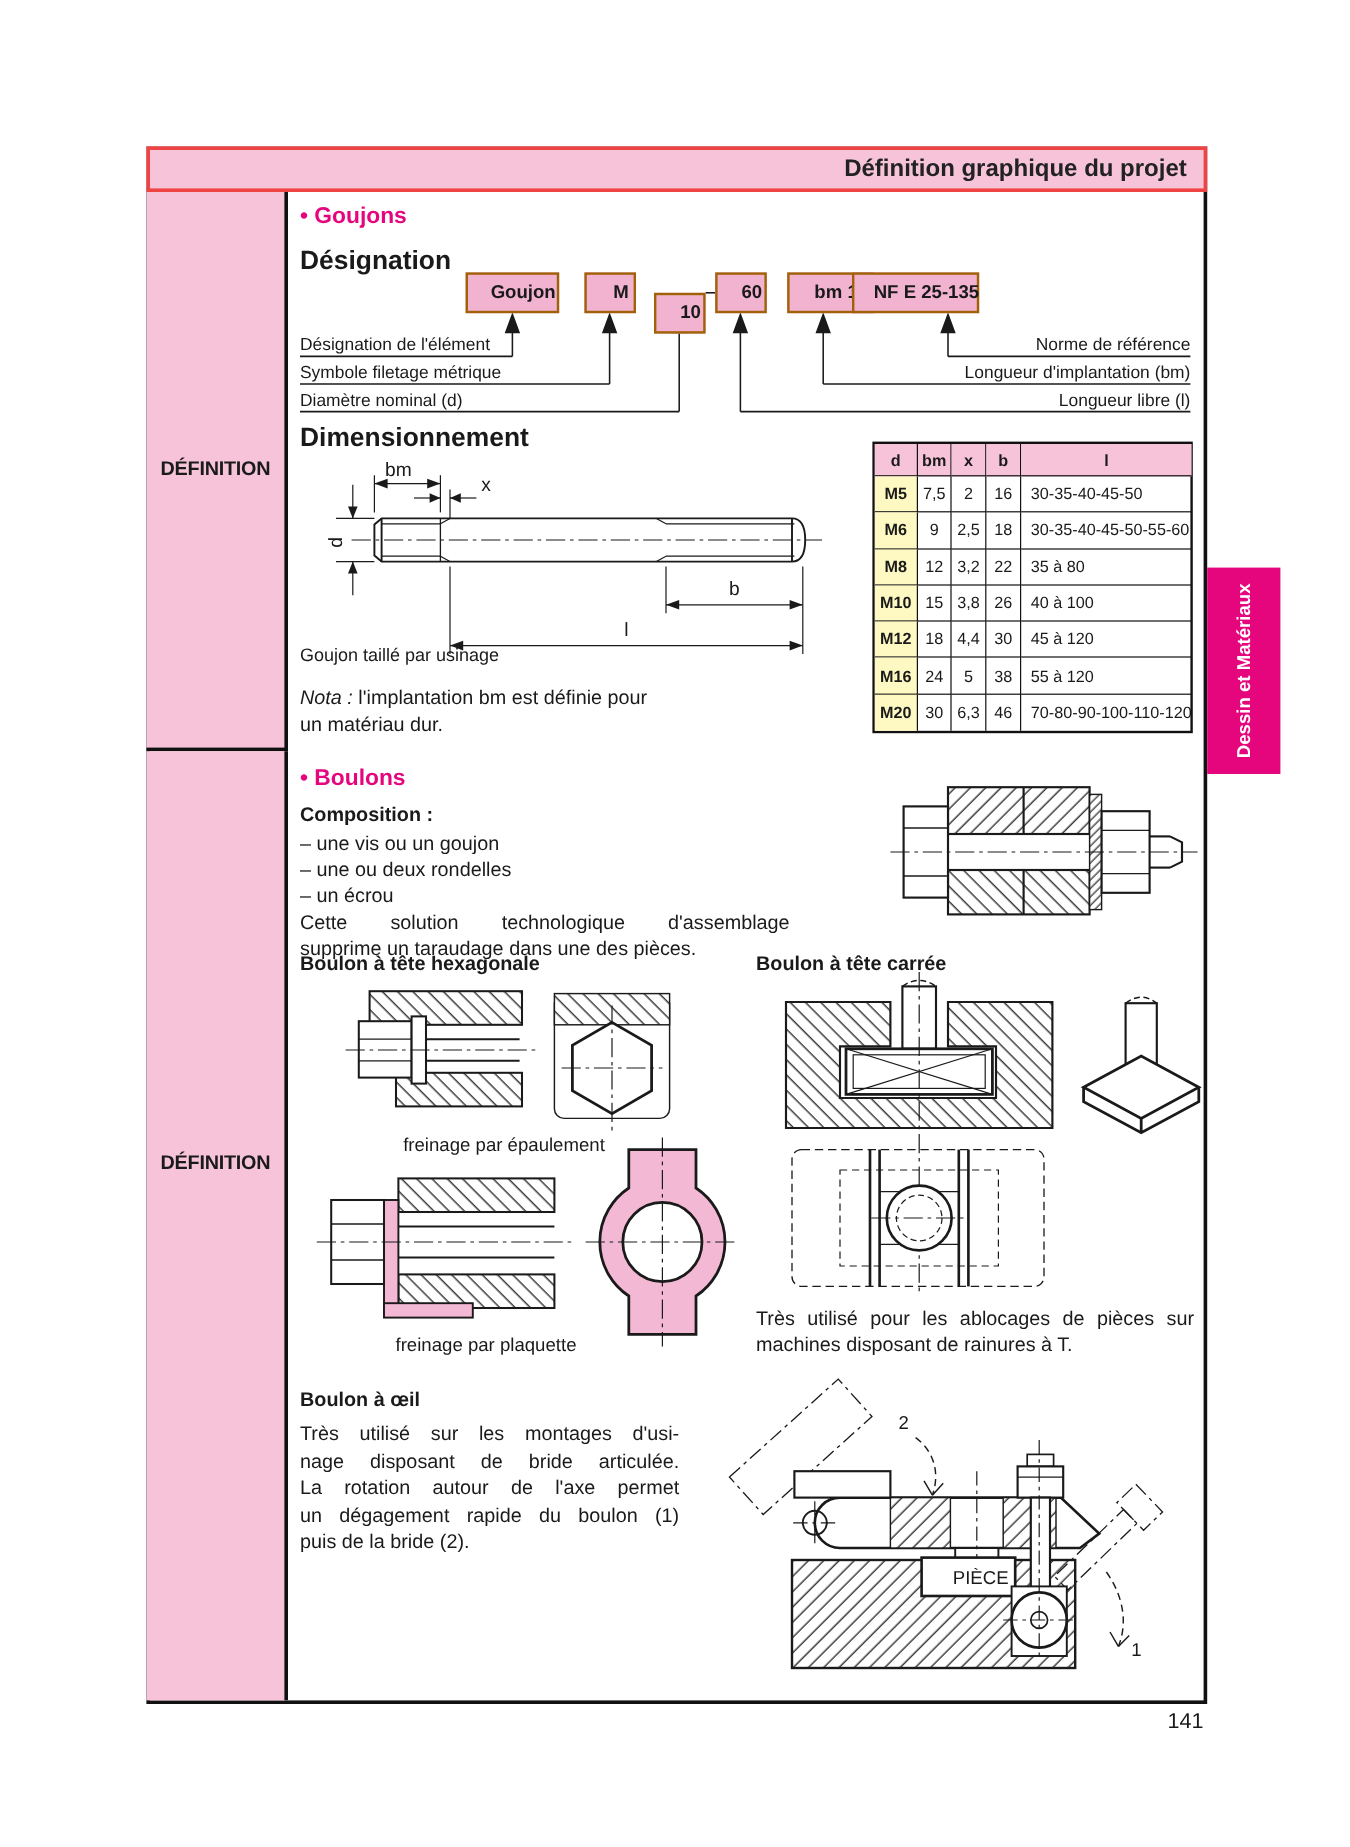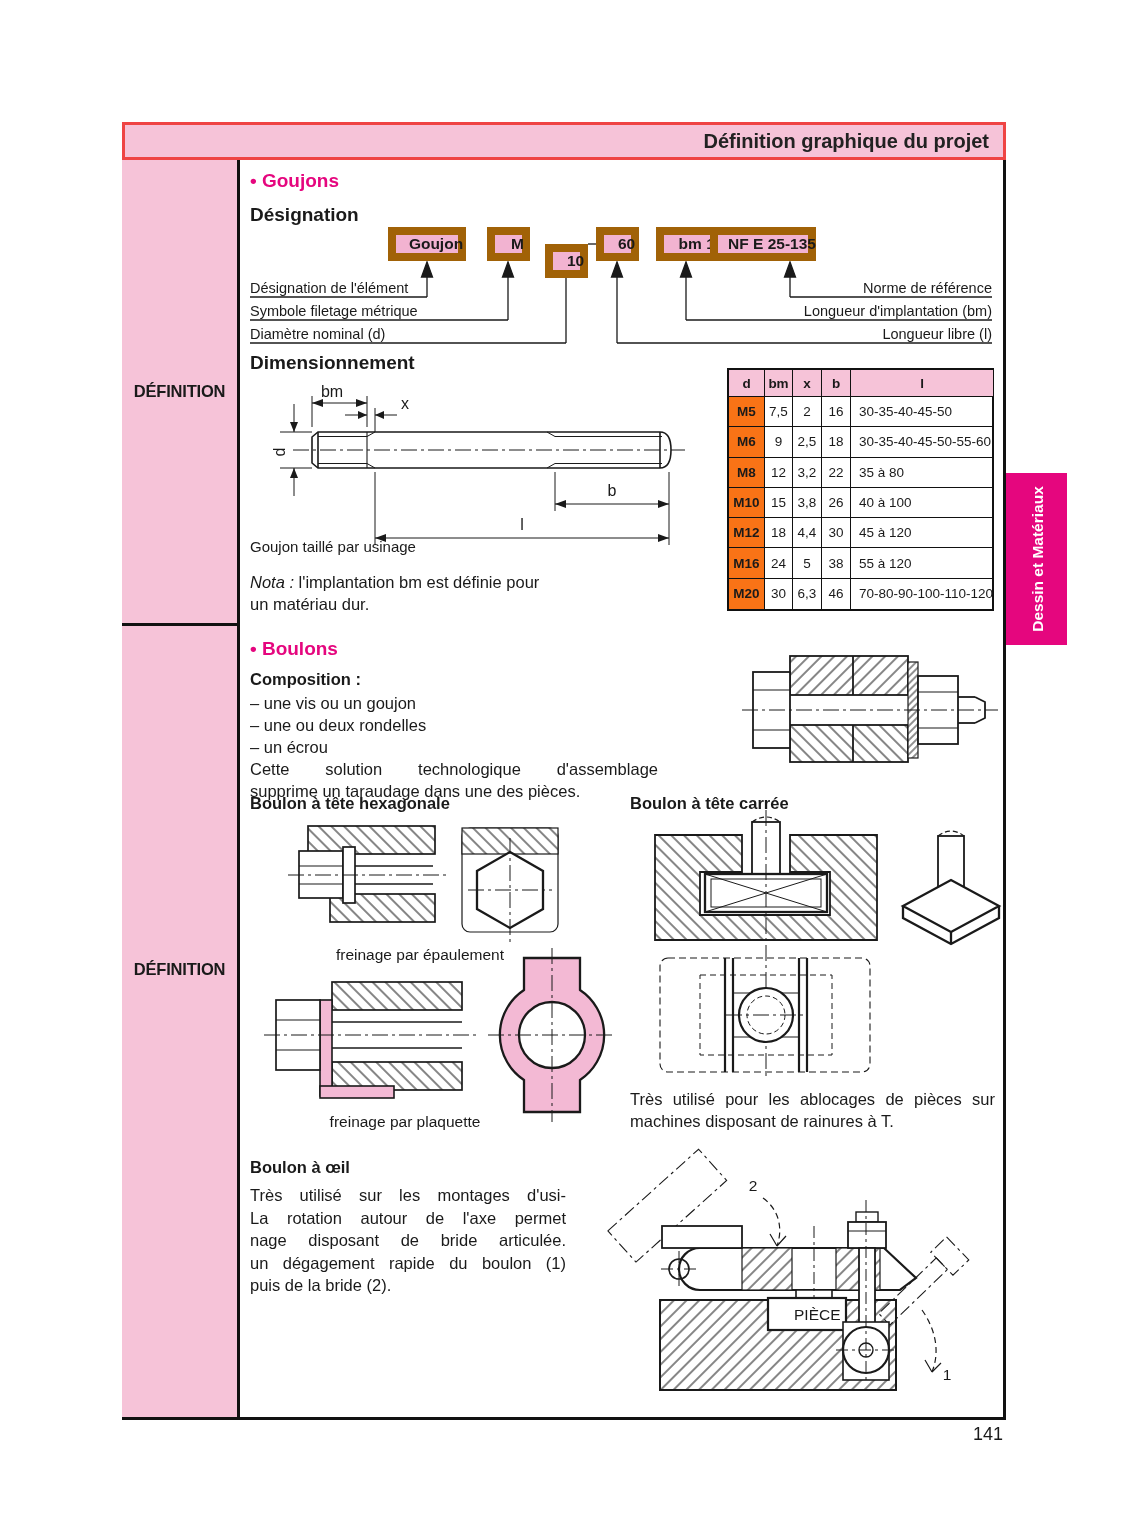--- a/index.html
+++ b/index.html
@@ -21,42 +21,42 @@
   .cell2 { top:626px; height:791px; align-items:flex-start; }
   .cell2 span { margin-top:334px; }
 
   .sidetab { left:1006px; top:473px; width:61px; height:172px; background:#e5067e; }
   .sidetab .vtxt { position:absolute; left:50%; top:50%; width:172px; height:61px;
                    transform:translate(-50%,-50%) rotate(-90deg);
                    display:flex; align-items:center; justify-content:center;
                    color:#fff; font-weight:bold; font-size:15.5px; white-space:nowrap; }
 
   .sectitle { color:#e5067e; font-weight:bold; font-size:19px; }
-  .h2 { font-weight:bold; font-size:19px; color:#1a1a1a; }
+  .h2 { font-weight:bold; font-size:22px; color:#1a1a1a; }
   .h3 { font-weight:bold; font-size:16.5px; color:#1a1a1a; }
   .body-text { font-size:16.5px; line-height:22px; color:#1a1a1a; }
   .jline { text-align:justify; text-align-last:justify; }
   .caption { font-size:15.5px; color:#1a1a1a; text-align:center; }
   .small-label { font-size:14.5px; color:#1a1a1a; white-space:nowrap; }
   .right { text-align:right; }
 
-  .dbox { top:227px; height:34px; background:#f2b3d1; border:8px solid #a16207;
+  .dbox { top:227px; height:34px; background:#f2b3d1; border:2px solid #a16207;
           display:flex; align-items:center; justify-content:center;
           font-weight:bold; font-size:15.5px; white-space:nowrap;padding-left:18px; }
 
   .gtable { left:727px; top:368px; width:267px; height:243px; border:2.5px solid #111;
             display:grid; grid-template-columns:36px 28px 29px 29px 1fr;
             grid-template-rows:27px repeat(7, 1fr); background:#fff; }
   .gtable > div { border-right:1.5px solid #111; border-bottom:1.5px solid #111;
                   display:flex; align-items:center; justify-content:center;
                   font-size:13.5px; white-space:nowrap; }
   .gtable > div:nth-child(5n) { border-right:none; }
   .gtable > div:nth-last-child(-n+5) { border-bottom:none; }
   .gtable .th { background:#f6c3d8; font-weight:bold; }
-  .gtable .dcol { background:#f97316; font-weight:bold; }
+  .gtable .dcol { background:#fef9c3; font-weight:bold; }
   .gtable .lcell { justify-content:flex-start; padding-left:8px; }
 
   .pagenum { left:900px; top:1424px; width:103px; text-align:right; font-size:18px; color:#1a1a1a; }
 
   svg text { font-family:"Liberation Sans", sans-serif; fill:#1a1a1a; }
 </style>
 </head>
 <body>
 
 <div class="page">
@@ -393,21 +393,21 @@
   <div class="abs caption" style="left:275px;top:1113px;width:260px;">freinage par plaquette</div>
 
   <div class="abs body-text" style="left:630px;top:1088px;width:365px;">
     <div class="jline">Très utilisé pour les ablocages de pièces sur</div>
     <div>machines disposant de rainures à T.</div>
   </div>
 
   <div class="abs h3" style="left:250px;top:1158px;">Boulon à œil</div>
   <div class="abs body-text" style="left:250px;top:1184px;width:316px;line-height:22.5px;">
     <div class="jline">Très utilisé sur les montages d'usi-</div>
+    <div class="jline">nage disposant de bride articulée.</div>
     <div class="jline">La rotation autour de l'axe permet</div>
-    <div class="jline">nage disposant de bride articulée.</div>
     <div class="jline">un dégagement rapide du boulon (1)</div>
     <div>puis de la bride (2).</div>
   </div>
 
   <div class="abs pagenum">141</div>
 
 </div>
 
 </body></html>

